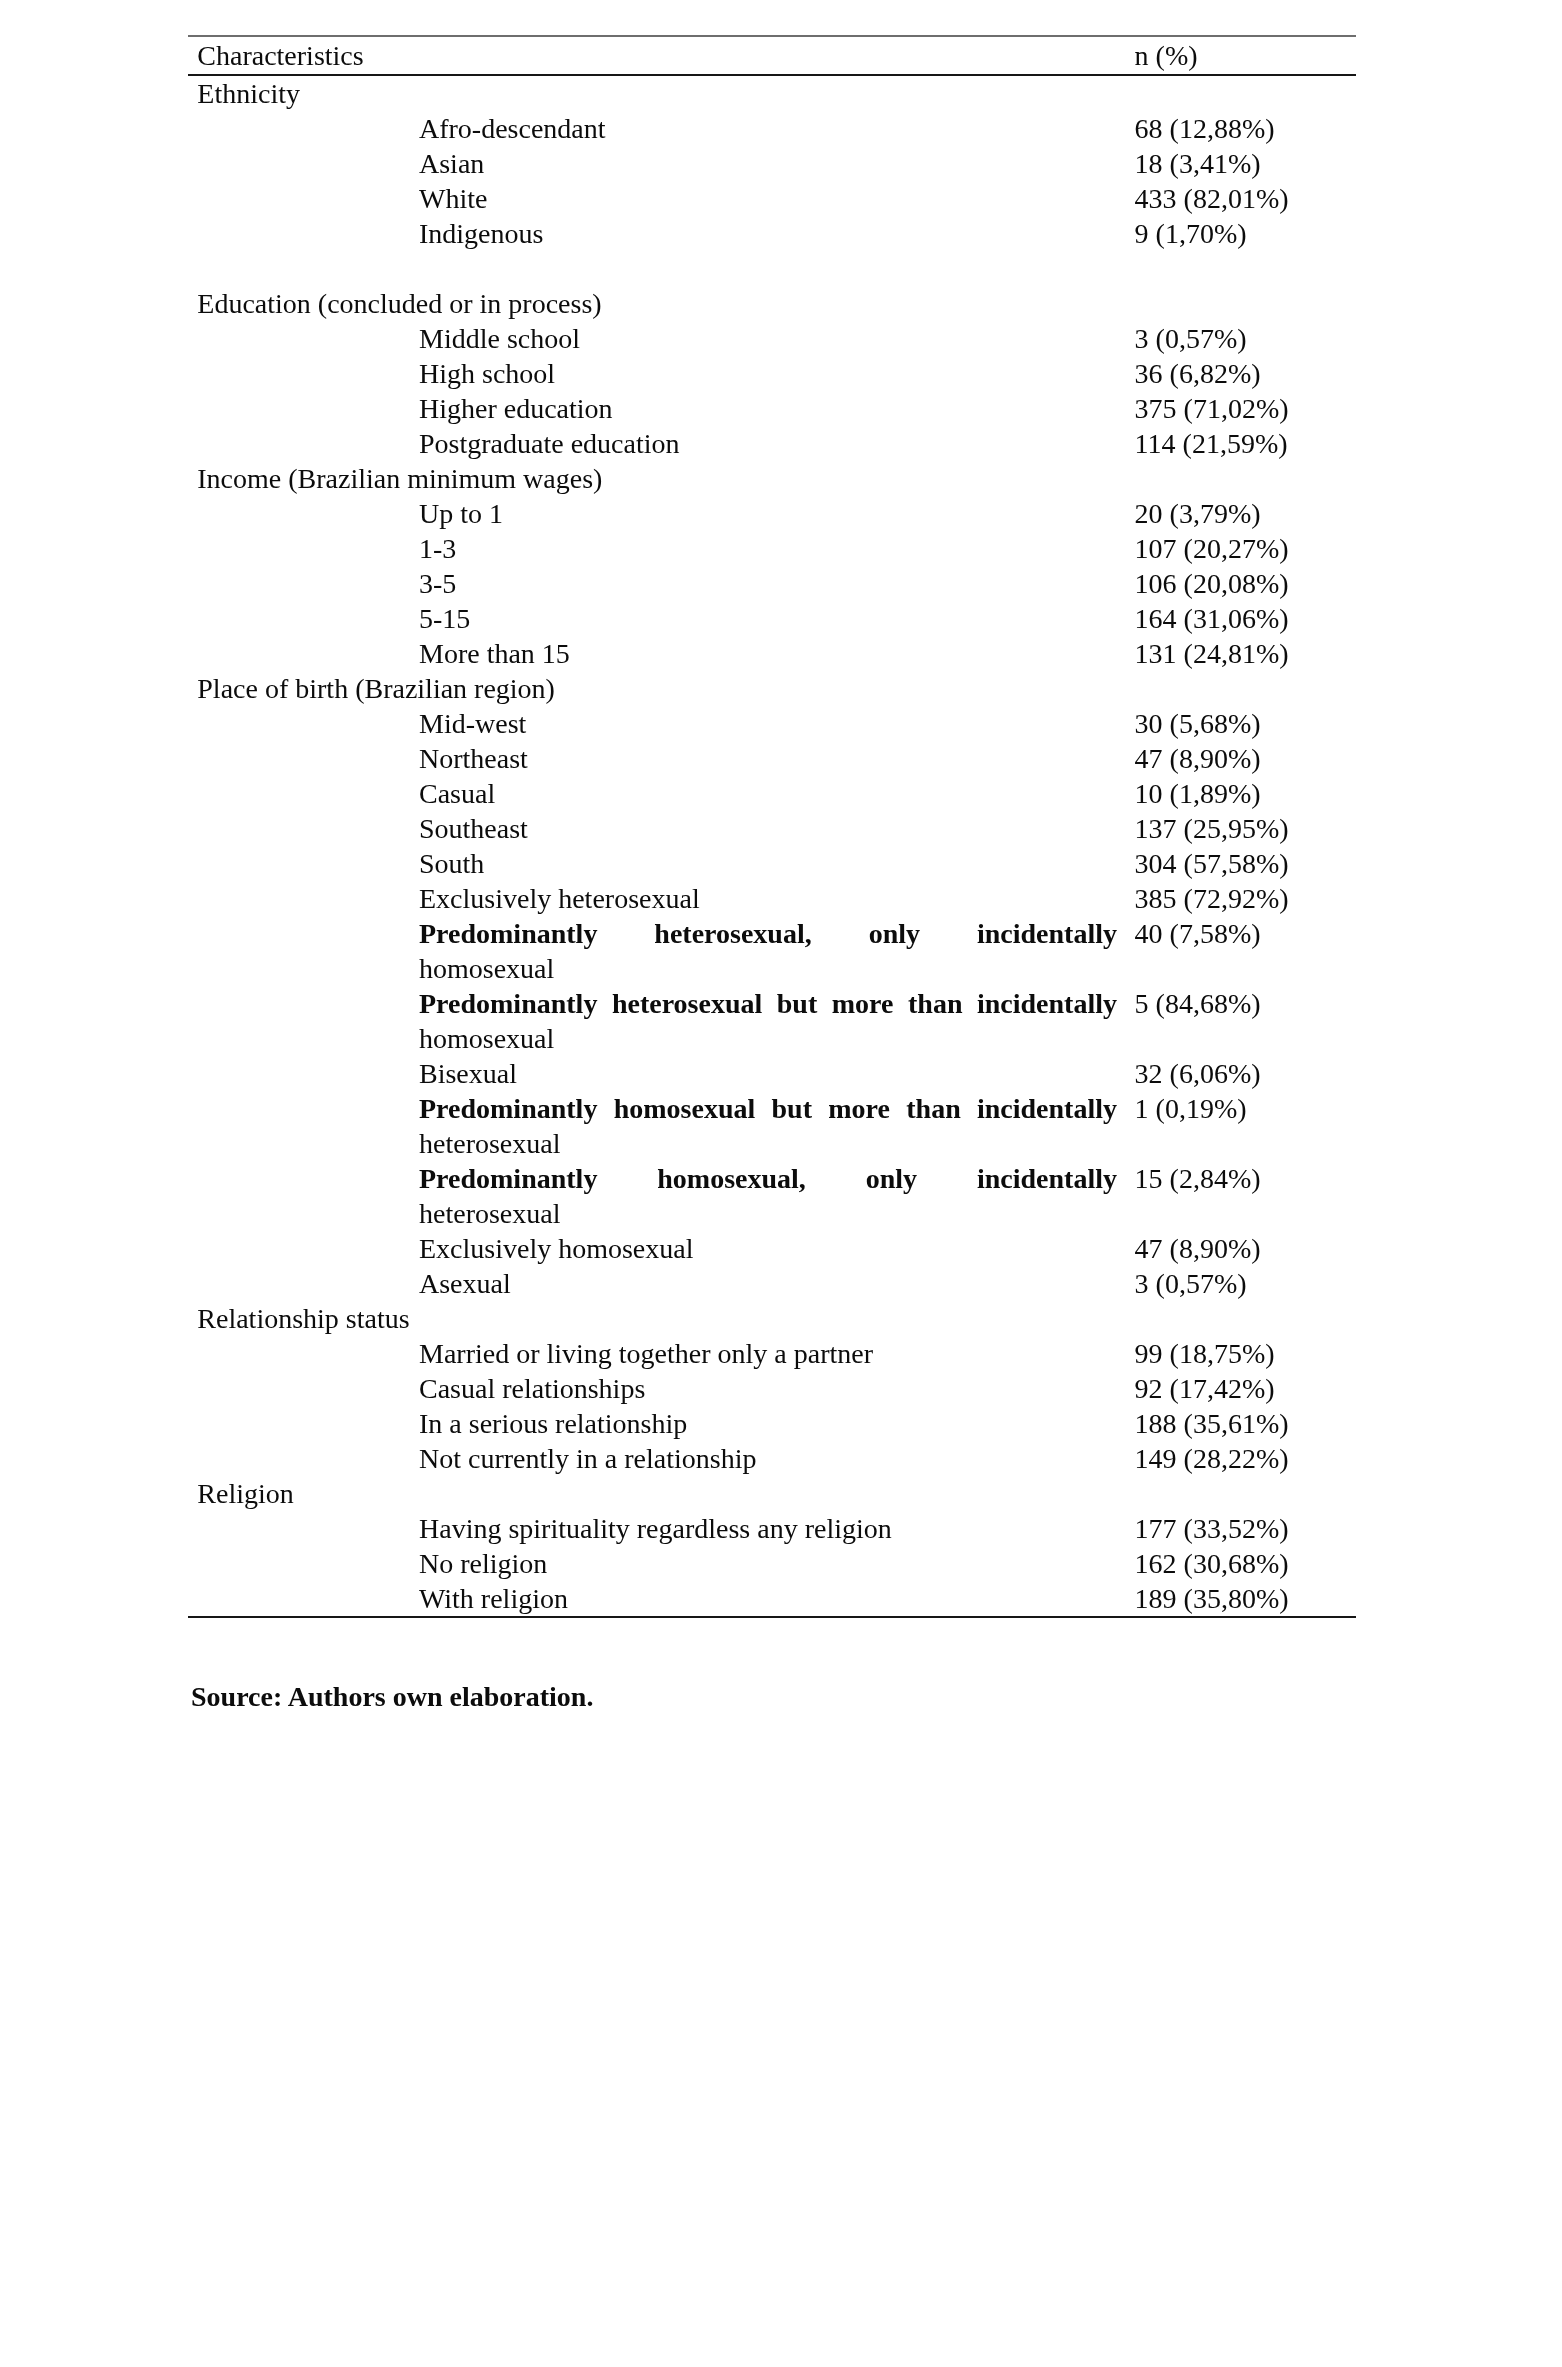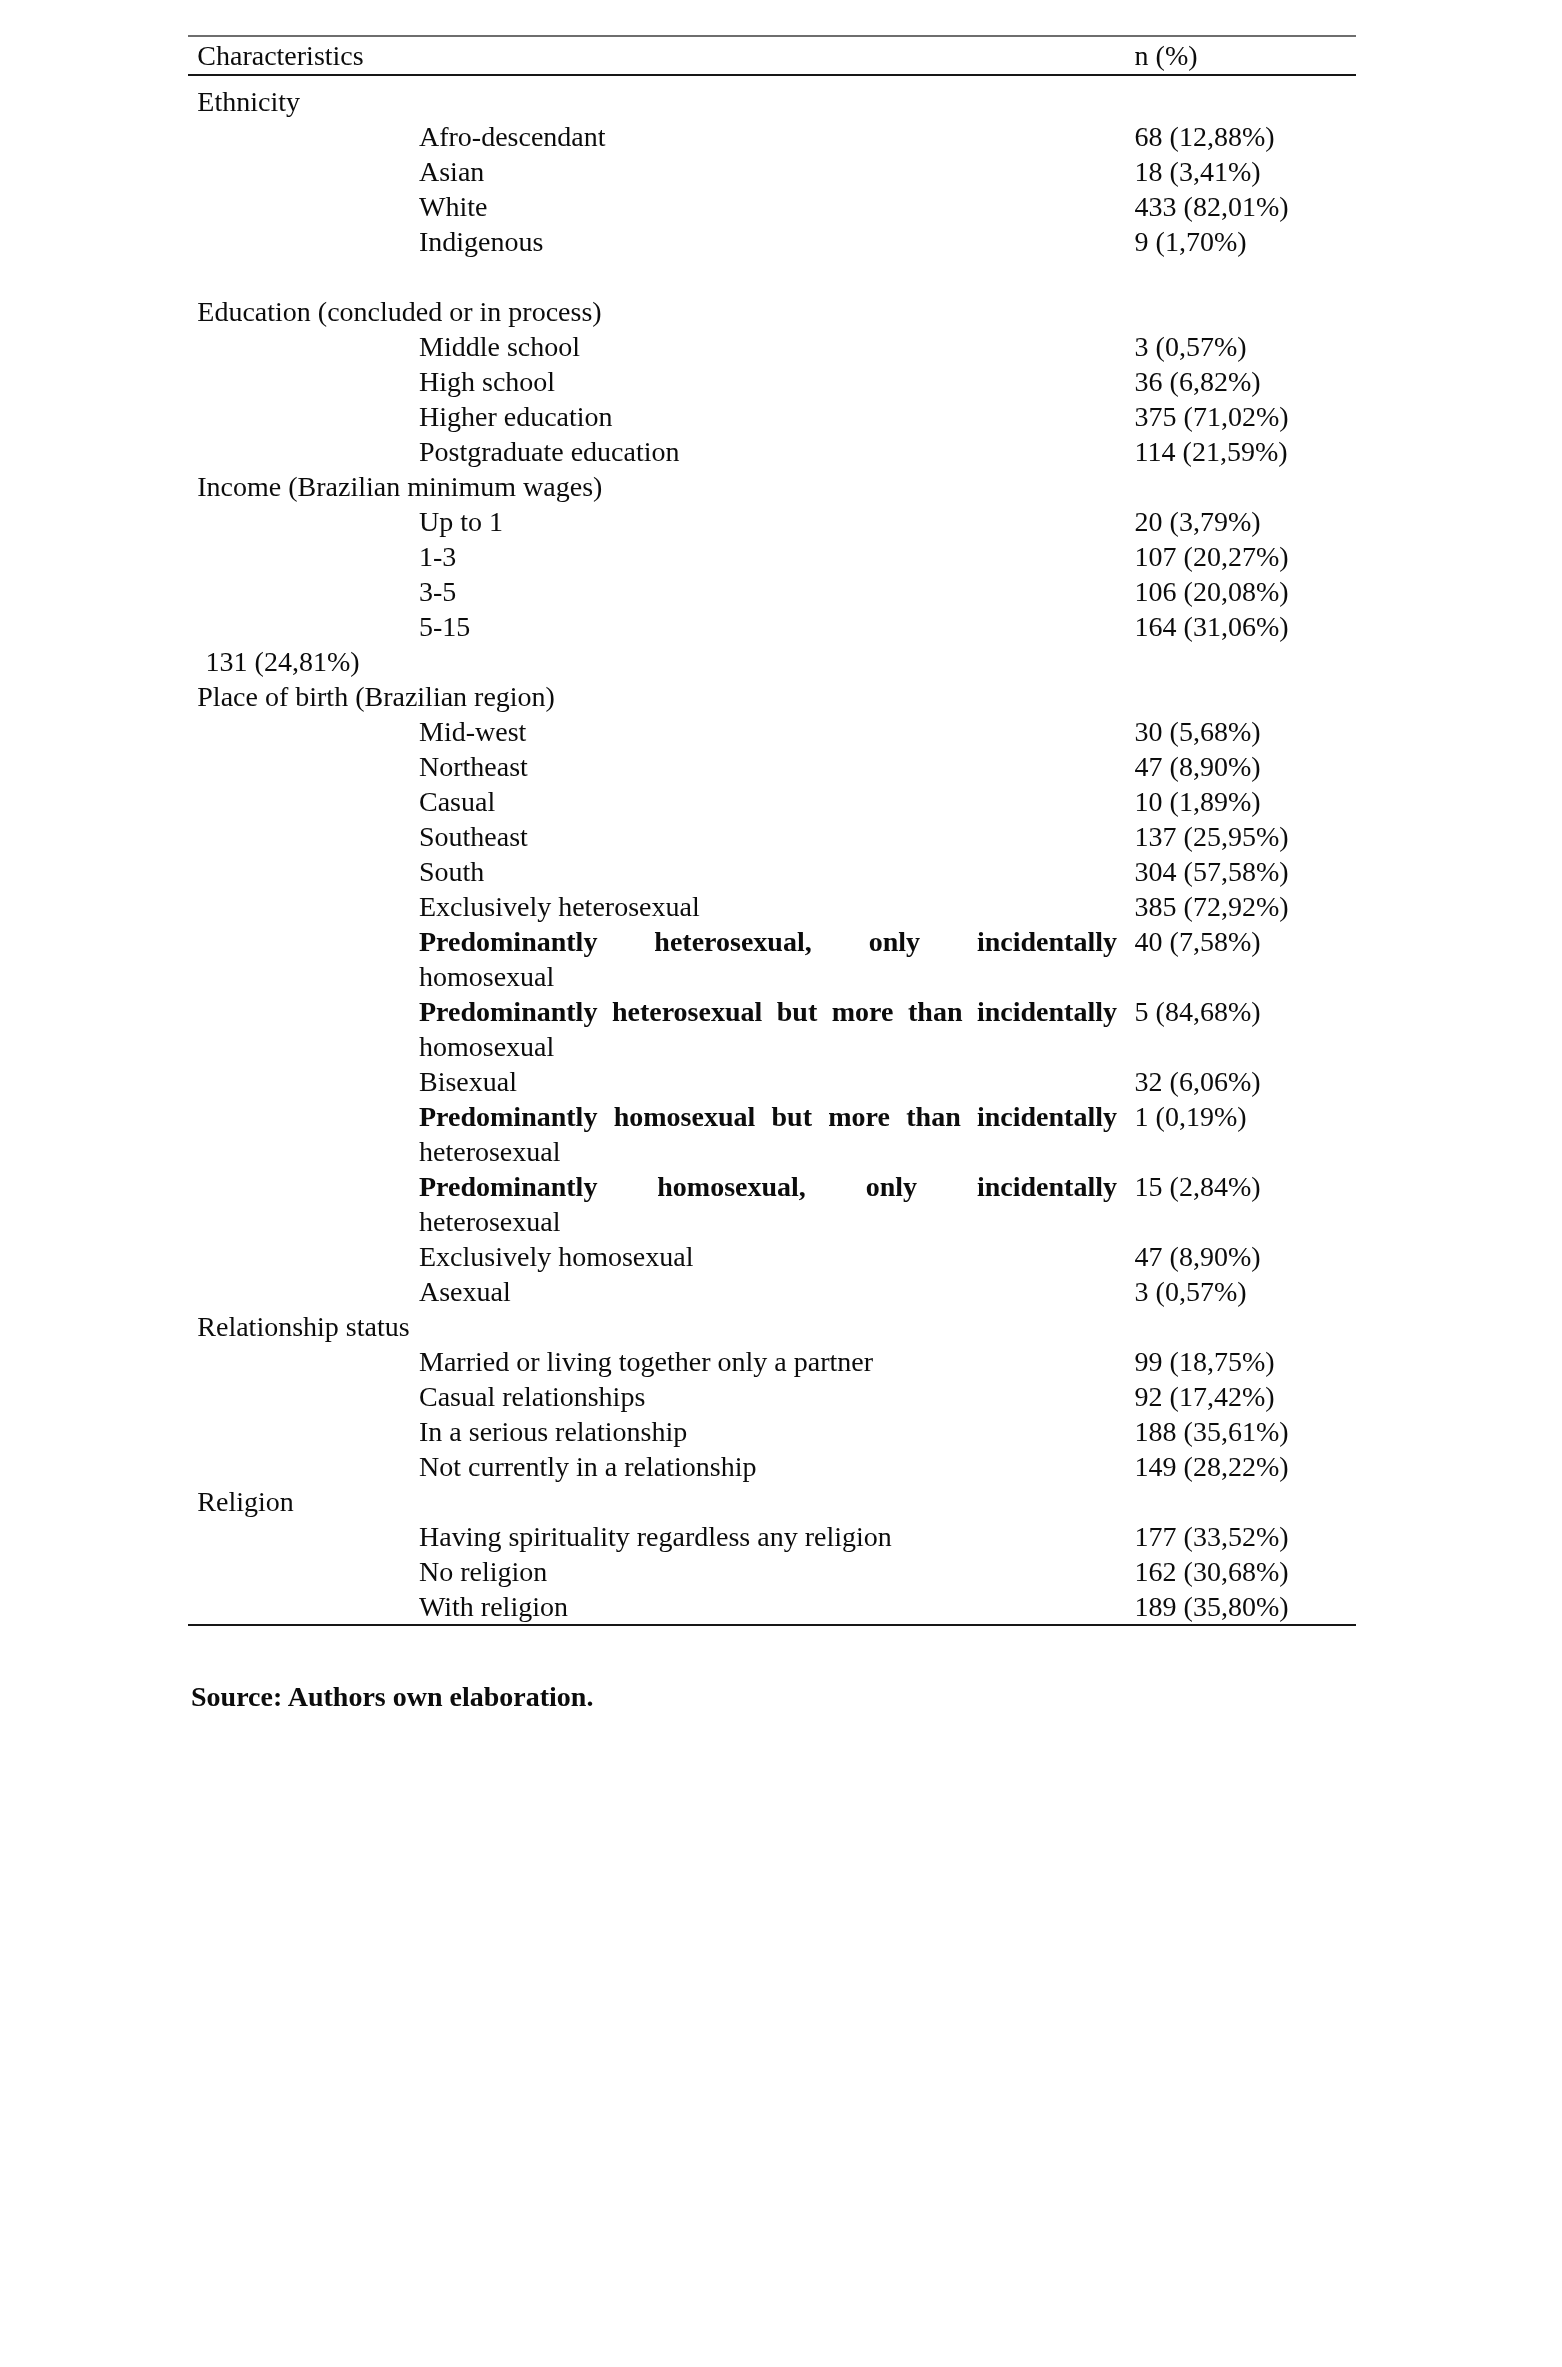--- a/index.html
+++ b/index.html
@@ -32,21 +32,20 @@
   }
   .t-header {
     display: flex;
     align-items: flex-start;
     height: 37px;
     line-height: 37px;
     border-bottom: 2.8px solid #161616; 
   }
   .t-body {
     padding: 0;
-    margin-top: 8px;
   }
   .row {
     display: flex;
     align-items: flex-start;
     min-height: 35px;
     line-height: 35px;
   }
   .row.spacer {
     height: 35px;
   }
@@ -142,20 +141,21 @@
         </div>
         <div class="row item">
           <div class="cell-label">3-5</div>
           <div class="cell-value">106 (20,08%)</div>
         </div>
         <div class="row item">
           <div class="cell-label">5-15</div>
           <div class="cell-value">164 (31,06%)</div>
         </div>
         <div class="row item">
+          <div class="cell-label">More than 15</div>
           <div class="cell-value">131 (24,81%)</div>
         </div>
         <div class="row group">
           <div class="cell-label">Place of birth (Brazilian region)</div>
         </div>
         <div class="row item">
           <div class="cell-label">Mid-west</div>
           <div class="cell-value">30 (5,68%)</div>
         </div>
         <div class="row item">

